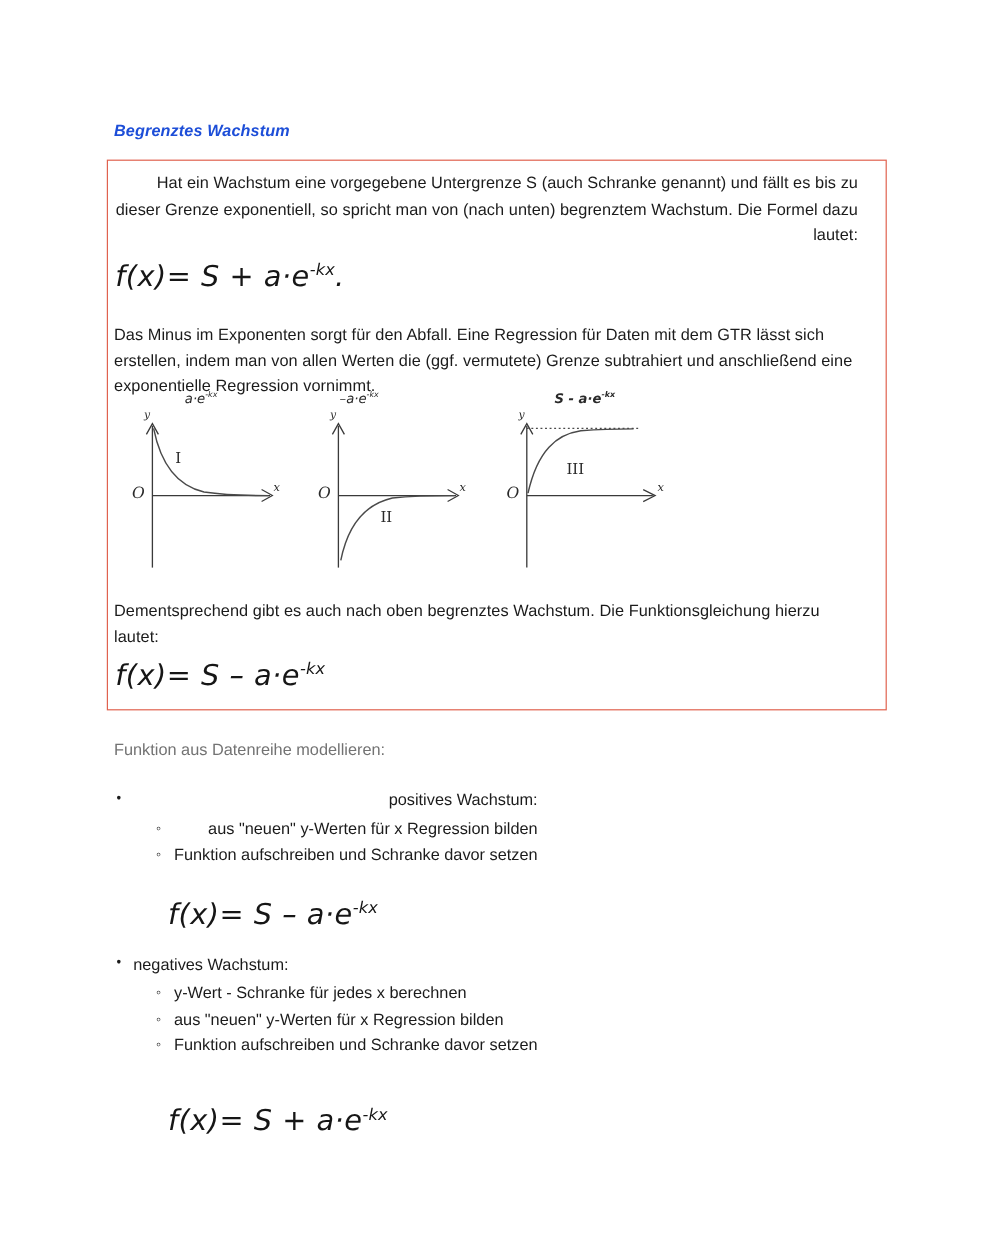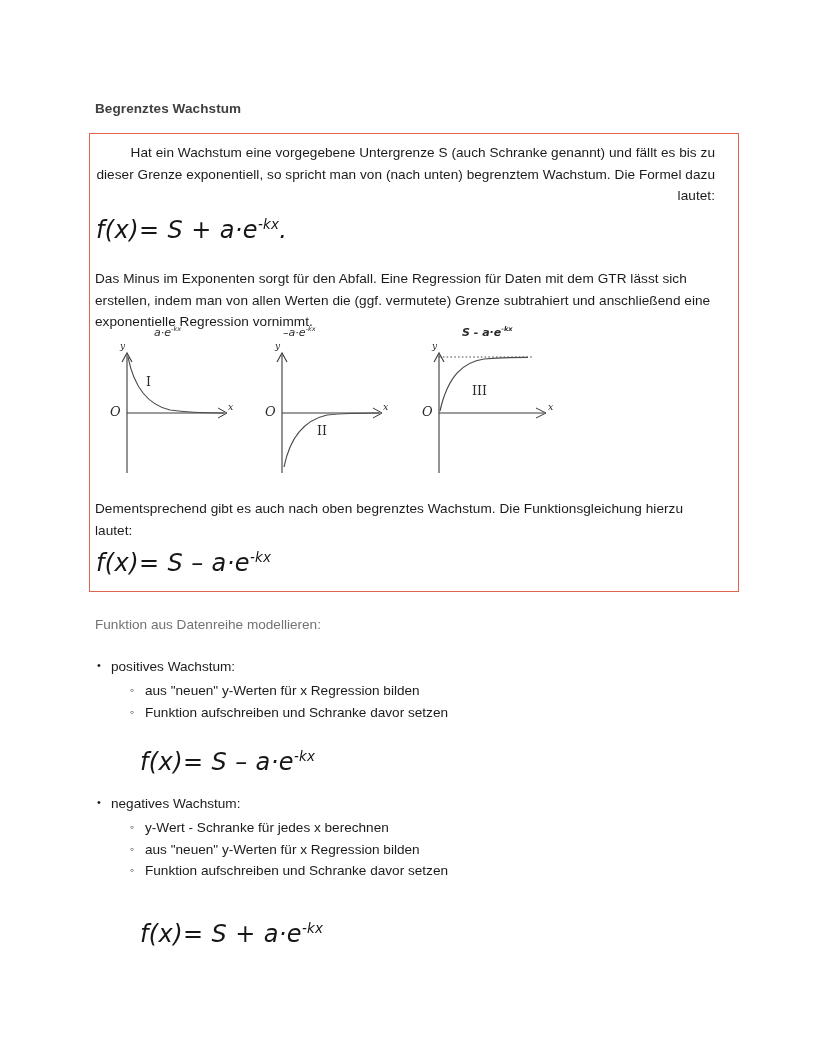--- a/index.html
+++ b/index.html
@@ -22,21 +22,22 @@
     background: #ffffff;
   }
 
   .doc-title {
     position: absolute;
     left: 95px;
     top: 101px;
     font-size: 13.5px;
     font-weight: bold;
     letter-spacing: 0.1px;
-    color: #404040;
+    color: #1d4ed8;
+    font-style: italic;
   }
 
   .red-box {
     position: absolute;
     left: 89px;
     top: 133px;
     width: 650px;
     height: 459px;
     border: 1.6px solid #e0624f;
     box-sizing: border-box;
@@ -155,21 +156,21 @@
   
   .list-intro {
     position: absolute;
     left: 95px;
     top: 617px;
     font-size: 13.6px;
     color: #737373;
   }
 
   .bullet-group { position: absolute; left: 95px; }
-  .bg-1 { top: 656px; }
+  .bg-1 { top: 656px; text-align: right; }
   .bg-2 { top: 793px; }
 
   .bullet-main {
     position: relative;
     font-size: 13.6px;
     line-height: 21px;
     padding-left: 16px;
     color: #1b1b1b;
   }
   .bullet-main::before {

